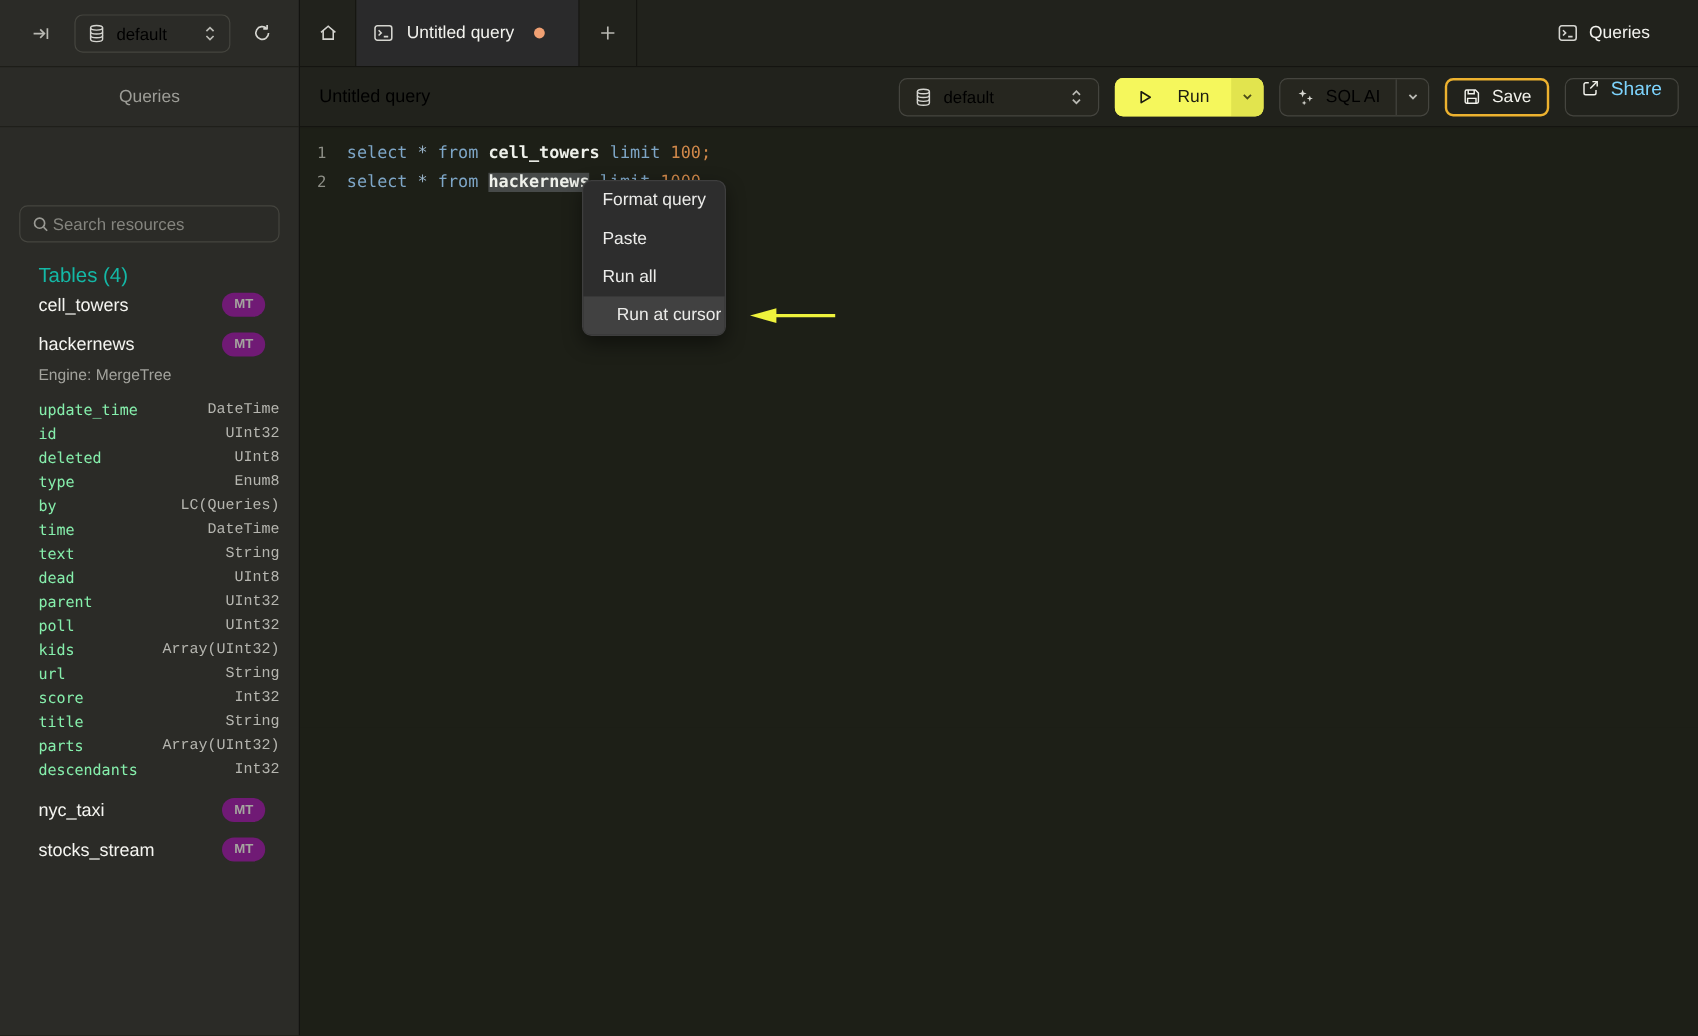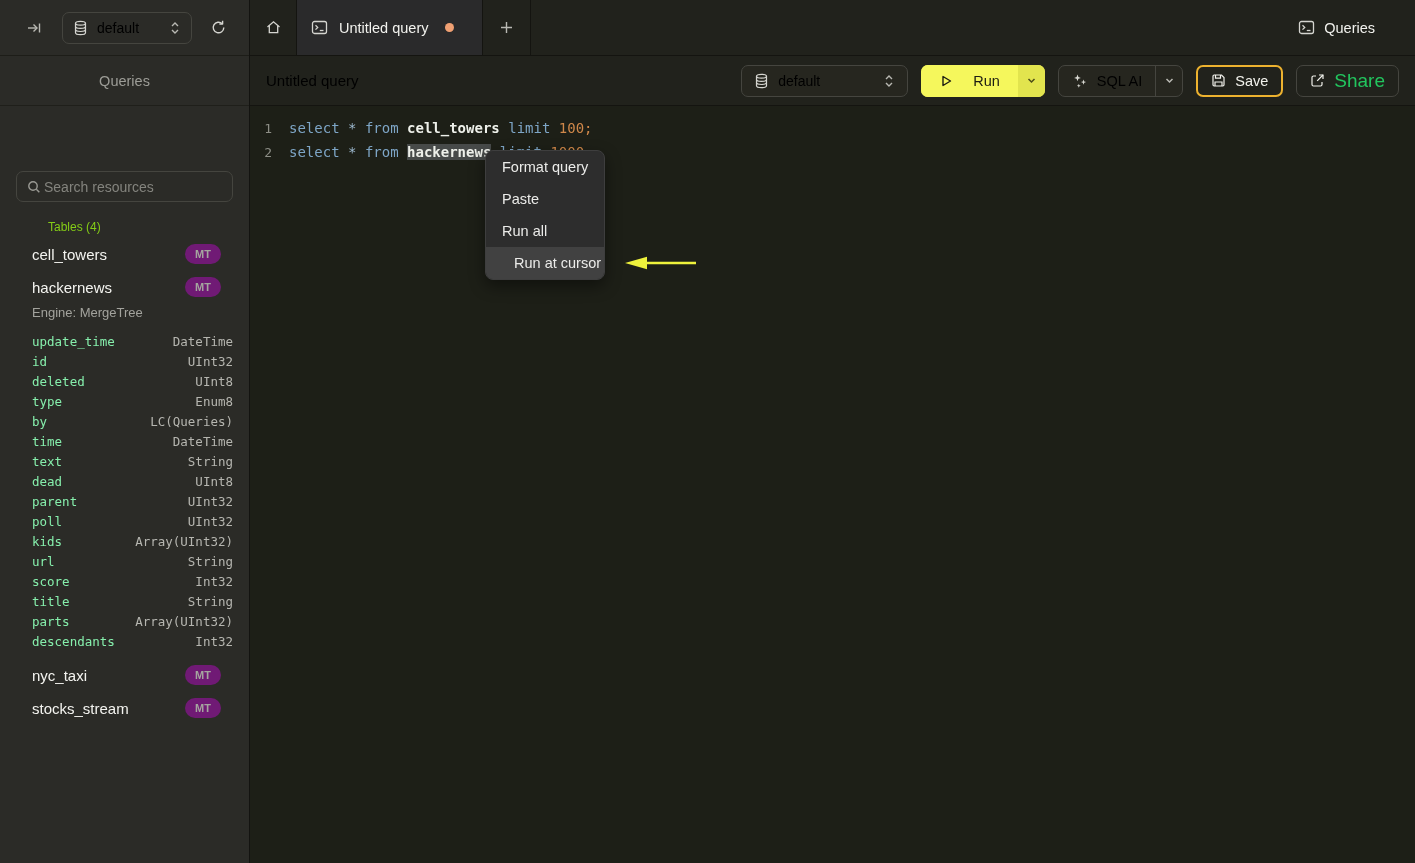--- a/index.html
+++ b/index.html
@@ -19,31 +19,31 @@
   .sb-tabs { height:50px; display:flex; border-bottom:1px solid #1f1f1a; position:relative; }
   .sb-tab { flex:1; display:flex; align-items:center; justify-content:center; font-size:14.5px; color:#9d9d97; background:none; border:none; cursor:pointer; position:relative; }
   .sb-tab.active { color:#f4f4f0; font-weight:bold; }
   .sb-tab.active::after { content:""; position:absolute; left:0; right:0; bottom:0; height:3px; background:#f5f75c; }
 
   .new-table-btn { position:absolute; left:16px; top:124px; width:217px; height:30px; background:#f5f75c; color:#1d1d12; border:none; border-radius:5px; font-size:14.5px; font-weight:500; display:flex; align-items:center; justify-content:center; gap:9px; cursor:pointer; font-family:"Liberation Sans",sans-serif; }
   .search-box { position:absolute; left:16px; top:171px; width:217px; height:31px; border:1px solid #45453f; border-radius:7px; display:flex; align-items:center; padding:0 10px; gap:3px; }
   .search-box input { background:transparent; border:none; outline:none; color:#d8d8d2; font-size:14px; width:100%; font-family:"Liberation Sans",sans-serif; }
   .search-box input::placeholder { color:#84847e; }
 
-  .section-label { position:absolute; left:48px; top:220px; font-size:12px; color:#84cc16; }
+  .section-label { position:absolute; left:32px; top:220px; font-size:17px; color:#14b8a6; }
 
   .tbl-row { position:absolute; left:16px; width:217px; height:30px; display:flex; align-items:center; justify-content:space-between; padding:0 0 0 16px; cursor:pointer; background:none; border:none; }
   .tbl-row .tname { font-size:15px; color:#f4f4f0; font-weight:500; }
   .badge { font-size:11px; font-weight:bold; color:#a5a59f; background:#701a75; padding:4px 10px; border-radius:11px; margin-right:12px; }
   .engine-label { position:absolute; left:32px; top:305px; font-size:13px; color:#a3a39d; }
 
   .column-list { position:absolute; left:32px; top:331px; width:201px; }
   .col-row { height:20px; display:flex; justify-content:space-between; align-items:center; font-family:"DejaVu Sans Mono",monospace; font-size:12.5px; }
   .col-row .cname { color:#86efac; }
-  .col-row .ctype { color:#b6b6b0; }
+  .col-row .ctype { color:#b6b6b0;font-family:Liberation Mono, monospace; }
 
   
   .main { position:absolute; left:250px; top:0; right:0; height:606px; }
   .main-topbar { height:56px; background:#21221c; border-bottom:1px solid #141410; display:flex; align-items:stretch; }
   .home-btn { width:47px; display:flex; align-items:center; justify-content:center; background:none; border:none; border-right:1px solid #141410; cursor:pointer; }
   .query-tab { width:186px; background:#2a2a2b; display:flex; align-items:center; padding:0 14px; gap:11px; border:none; border-right:1px solid #141410; cursor:pointer; }
   .query-tab .tab-label { font-size:14.5px; color:#f2f2ee; }
   .dirty-dot { width:9px; height:9px; border-radius:50%; background:#f0a073; margin-left:6px; }
   .plus-btn { width:48px; display:flex; align-items:center; justify-content:center; background:none; border:none; border-right:1px solid #141410; cursor:pointer; }
   .topbar-spacer { flex:1; }
@@ -56,21 +56,21 @@
   .tb-select .lbl { font-size:14px; flex:1; text-align:left; color:#ececе6; }
 
   .split-btn { height:32px; border-radius:7px; display:flex; align-items:stretch; overflow:hidden; }
   .run-btn { background:#f5f75c; }
   .run-main { display:flex; align-items:center; gap:20px; padding:0 18px; background:#f5f75c; border:none; cursor:pointer; font-size:14.5px; font-weight:500; color:#1d1d12; font-family:"Liberation Sans",sans-serif; }
   .run-caret { width:27px; background:#e2e44e; border:none; display:flex; align-items:center; justify-content:center; cursor:pointer; }
   .sqlai-btn { border:1px solid #45453f; background:#26261f; }
   .sqlai-main { display:flex; align-items:center; gap:9px; padding:0 13px; background:transparent; border:none; cursor:pointer; font-size:14.5px; color:#ececе6; font-family:"Liberation Sans",sans-serif; }
   .sqlai-caret { width:27px; background:transparent; border:none; border-left:1px solid #45453f; display:flex; align-items:center; justify-content:center; cursor:pointer; }
   .save-btn { height:32px; border-radius:7px; border:2px solid #edb22f; background:transparent; display:flex; align-items:center; gap:9px; padding:0 13px; color:#f2f2ec; font-size:14.5px; cursor:pointer; font-family:"Liberation Sans",sans-serif; }
-  .share-btn { height:32px; border-radius:7px; border:1px solid #45453f; background:transparent; display:flex; align-items:center; gap:9px; padding:0 13px; color:#22c55e; font-size:19px; cursor:pointer; font-family:"Liberation Sans",sans-serif; }
+  .share-btn { height:32px; border-radius:7px; border:1px solid #45453f; background:transparent; display:flex; align-items:flex-start; gap:9px; padding:0 13px; color:#7dd3fc; font-size:16px; cursor:pointer; font-family:"Liberation Sans",sans-serif; }
 
   .editor { position:absolute; top:107px; left:0; right:0; bottom:0; background:#1d1f17; padding-top:9px; cursor:text; }
   .line { height:24px; display:flex; align-items:center; font-family:"DejaVu Sans Mono",monospace; font-size:14px; }
   .gutter { width:22px; text-align:right; color:#8d8e86; font-size:13px; flex:none; }
   .code { margin-left:17px; white-space:pre; color:#c8c8c2; }
   .code .kw  { color:#7ea6c7; }
   .code .op  { color:#9db8ce; }
   .code .name{ color:#eef0ea; font-weight:bold; }
   .code .num { color:#d0884a; }
   .code .sel { background:#474a49; }

